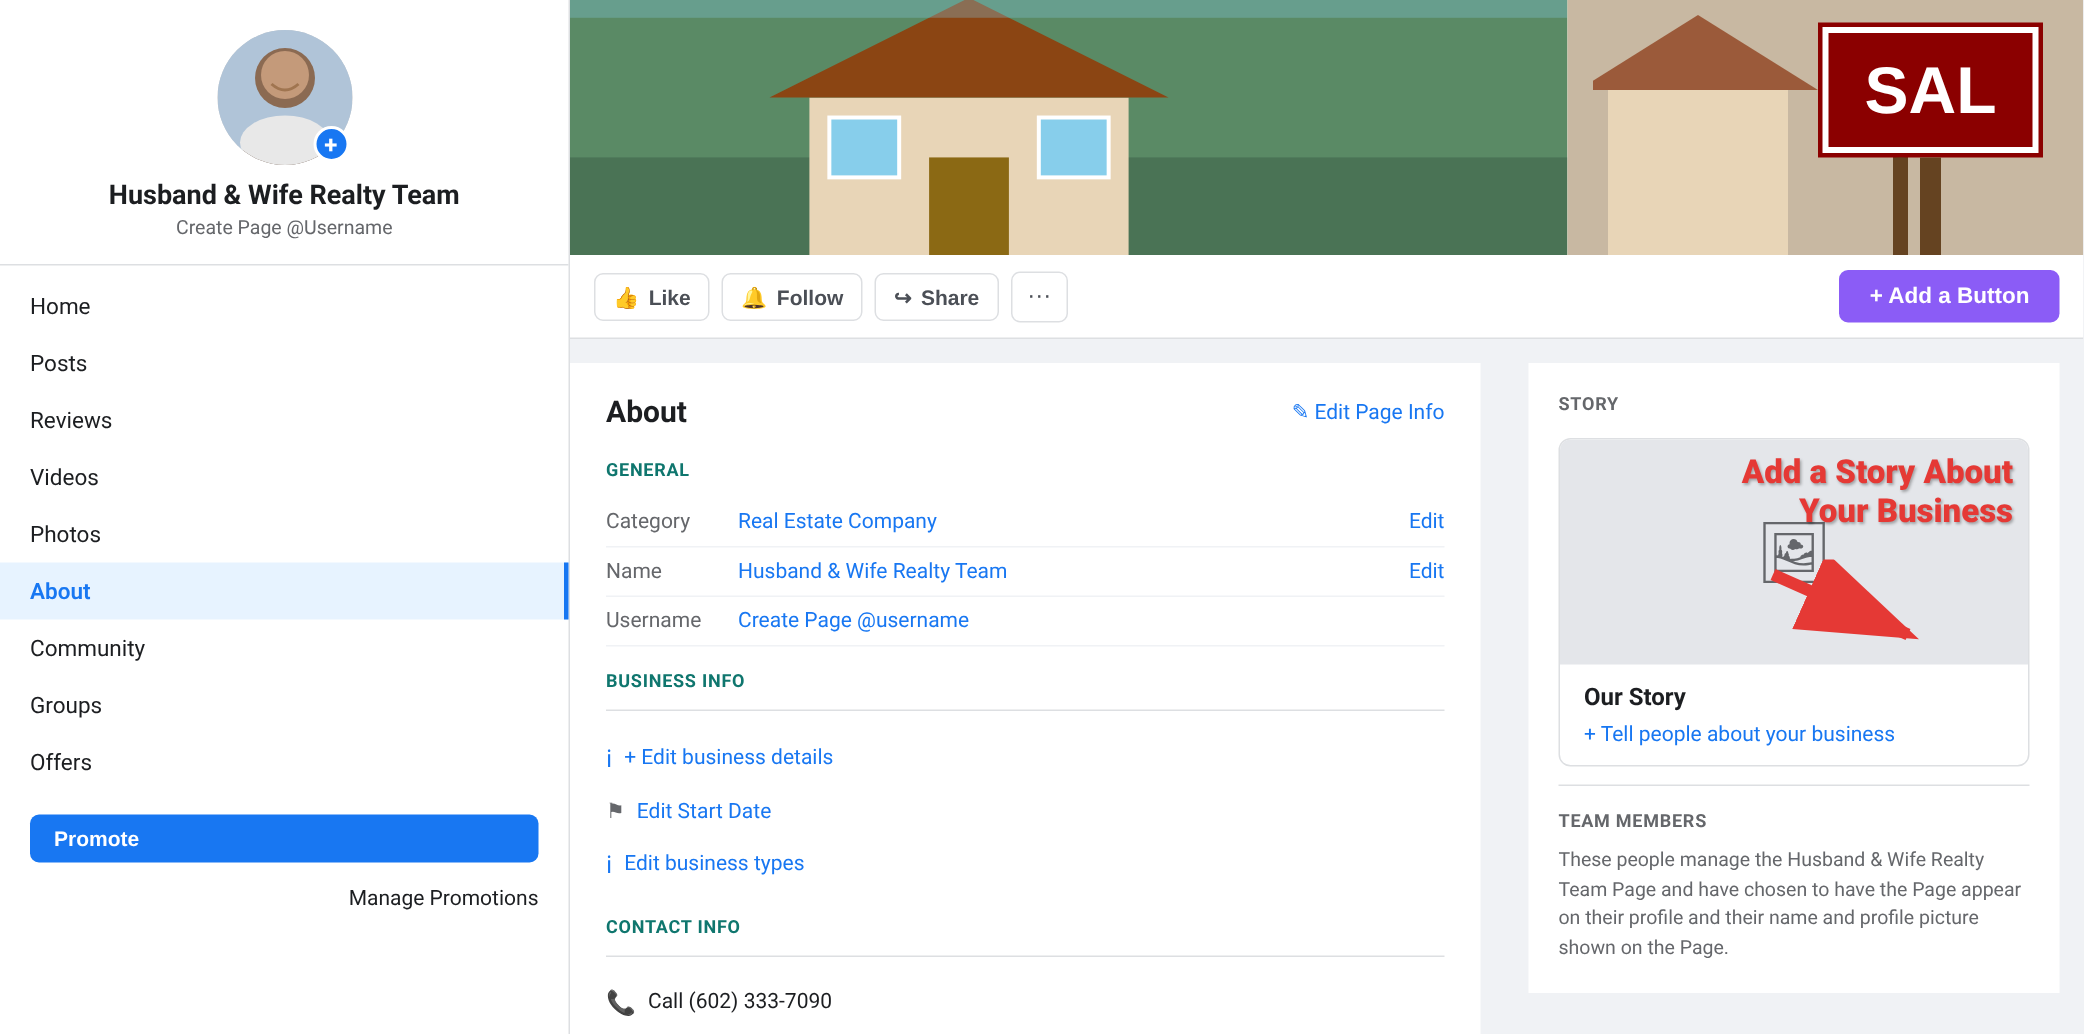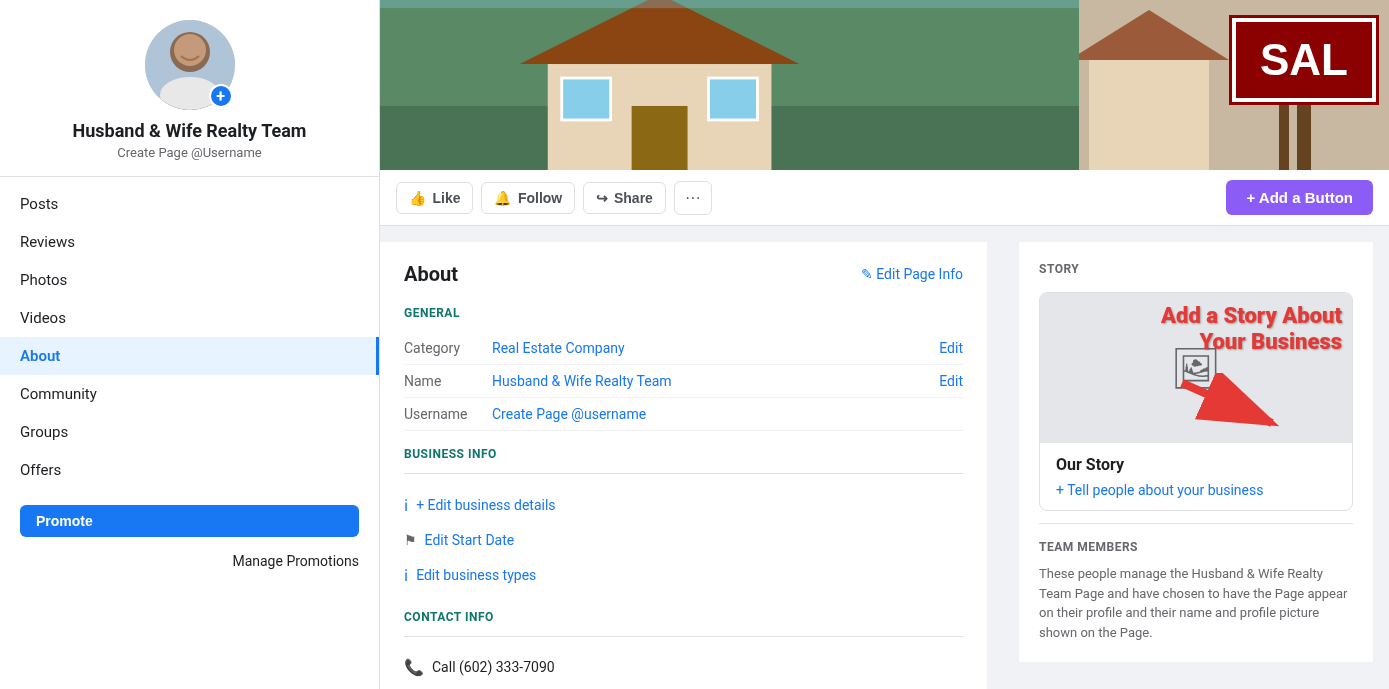--- a/index.html
+++ b/index.html
@@ -148,21 +148,21 @@
     }
 
     .cover-img-left {
       flex: 1;
       background: linear-gradient(135deg, #4a7c59 0%, #2d5a3d 40%, #8ab87e 70%, #d4e8c2 100%);
       position: relative;
       overflow: hidden;
     }
 
     .cover-img-right {
-      width: 310px;
+      width: 344px;
       background: #c8b8a2;
       position: relative;
       overflow: hidden;
       display: flex;
       align-items: center;
       justify-content: center;
     }
 
     
     .action-bar {
@@ -438,30 +438,33 @@
           </svg>
         </div>
         <div class="avatar-plus">+</div>
       </div>
       <div class="page-name">Husband &amp; Wife Realty Team</div>
       <div class="page-username">Create Page @Username</div>
     </div>
 
     <div class="nav-menu">
       <div class="nav-item">
+        <span>Home</span>
+      </div>
+      <div class="nav-item">
         <span>Posts</span>
       </div>
       <div class="nav-item">
         <span>Reviews</span>
       </div>
       <div class="nav-item">
+        <span>Videos</span>
+      </div>
+      <div class="nav-item">
         <span>Photos</span>
-      </div>
-      <div class="nav-item">
-        <span>Videos</span>
       </div>
       <div class="nav-item active">
         <span>About</span>
       </div>
       <div class="nav-item">
         <span>Community</span>
       </div>
       <div class="nav-item">
         <span>Groups</span>
       </div>

